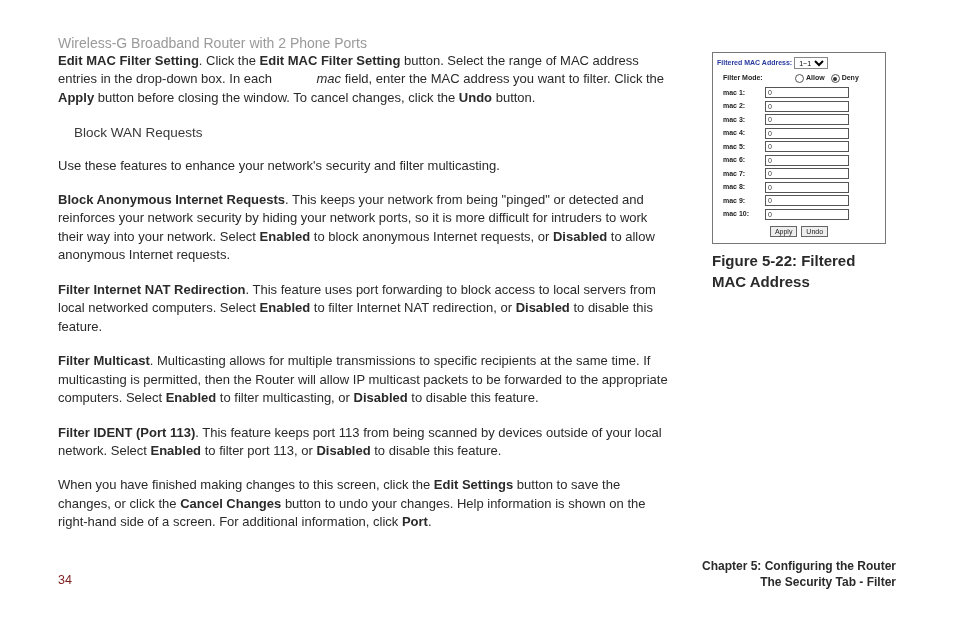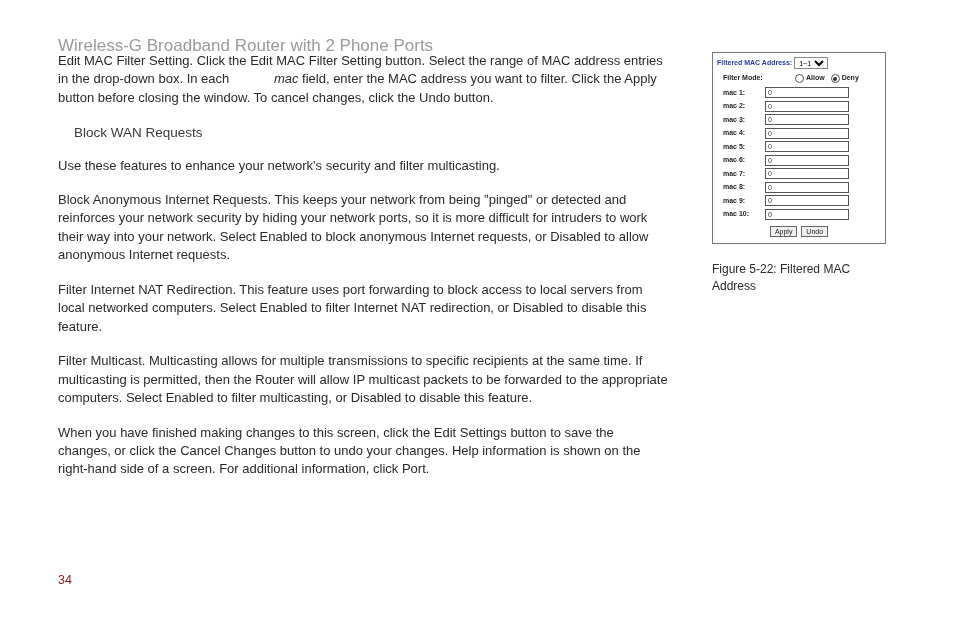--- a/index.html
+++ b/index.html
@@ -17,40 +17,40 @@
     position: relative;
     width: 954px;
     height: 618px;
     box-sizing: border-box;
   }
   .header {
     position: absolute;
     left: 58px;
     top: 34px;
     color: #9a9a9a;
-    font-size: 17px;
+    font-size: 14px;
     text-align: right;
   }
   .body-col {
     position: absolute;
     left: 58px;
     top: 52px;
     width: 610px;
   }
   .body-col p {
     margin: 0 0 16px 0;
     font-size: 13px;
     letter-spacing: 0;
   }
   .body-col .subhead {
     margin: 0 0 14px 16px;
     font-size: 13.5px;
     color: #3a3a3a;
   }
-  b { font-weight: 400; }
+  b { font-weight: 700; }
   i { font-style: italic; padding-left: 41px; }
 
   .figure {
     position: absolute;
     left: 712px;
     top: 52px;
     width: 176px;
   }
   .fig-box {
     border: 1px solid #777;
@@ -129,23 +129,23 @@
   }
   .btn {
     display: inline-block;
     font-size: 7px;
     border: 1px solid #666;
     padding: 1px 4px;
     background: #eee;
     margin: 0 1px;
   }
   .fig-caption {
-    font-weight: 400;
-    font-size: 12px;
-    margin-top: 17px;
+    font-weight: 700;
+    font-size: 15px;
+    margin-top: 6px;
     color: #2a2a2a;
   }
 
   .pagenum {
     position: absolute;
     left: 58px;
     bottom: 28px;
     font-size: 12.5px;
     color: #7f1d1d;
   }
@@ -180,20 +180,23 @@
     </p>
 
     <p>
       <b>Filter Internet NAT Redirection</b><span>. This feature uses port forwarding to block access to local servers from local networked computers. Select </span><b>Enabled</b><span> to filter Internet NAT redirection, or </span><b>Disabled</b><span> to disable this feature.</span>
     </p>
 
     <p>
       <b>Filter Multicast</b><span>. Multicasting allows for multiple transmissions to specific recipients at the same time. If multicasting is permitted, then the Router will allow IP multicast packets to be forwarded to the appropriate computers. Select </span><b>Enabled</b><span> to filter multicasting, or </span><b>Disabled</b><span> to disable this feature.</span>
     </p>
 
+    <p>
+      <b>Filter IDENT (Port 113)</b><span>. This feature keeps port 113 from being scanned by devices outside of your local network. Select </span><b>Enabled</b><span> to filter port 113, or </span><b>Disabled</b><span> to disable this feature.</span>
+    </p>
 
     <p>
       <span>When you have finished making changes to this screen, click the </span><b>Edit Settings</b><span> button to save the changes, or click the </span><b>Cancel Changes</b><span> button to undo your changes. Help information is shown on the right-hand side of a screen. For additional information, click </span><b>Port</b><span>.</span>
     </p>
   </div>
 
   <div class="figure">
     <div class="fig-box">
       <div class="fig-top">
         <span>Filtered MAC Address:</span>
@@ -251,13 +254,17 @@
         </div>
       <div class="fig-buttons">
         <span class="btn">Apply</span>
         <span class="btn">Undo</span>
       </div>
     </div>
     <div class="fig-caption">Figure 5-22: Filtered MAC Address</div>
   </div>
 
   <div class="pagenum">34</div>
+  <div class="footer-right">
+    <div>Chapter 5: Configuring the Router</div>
+    <div>The Security Tab - Filter</div>
+  </div>
 </div>
 
 </body></html>

